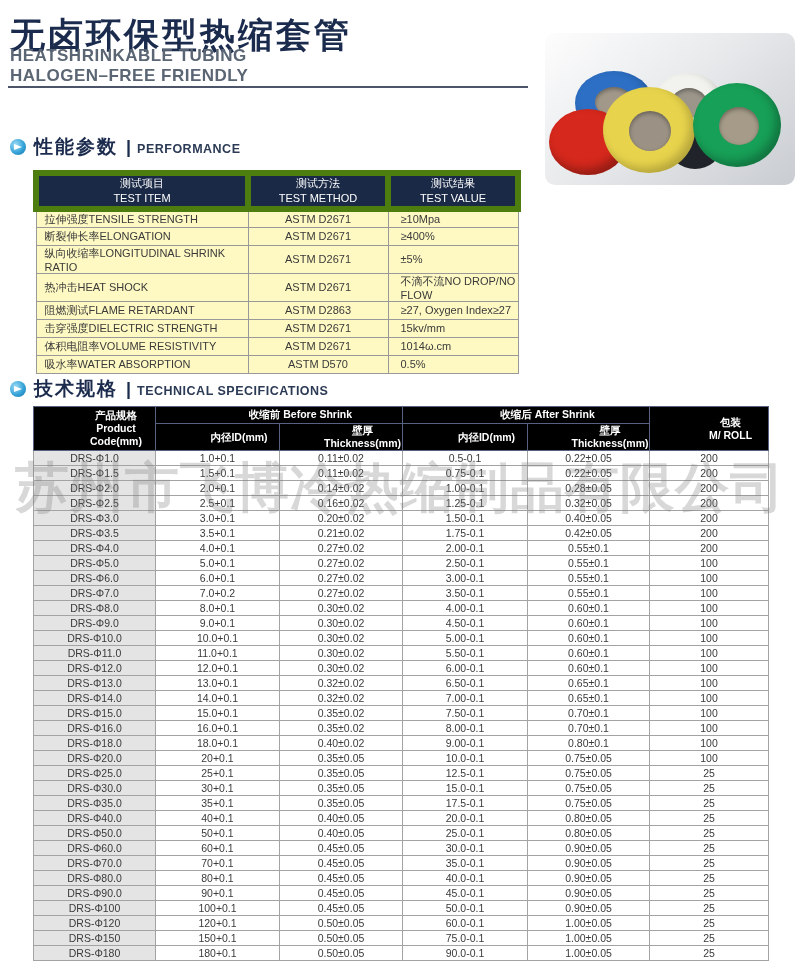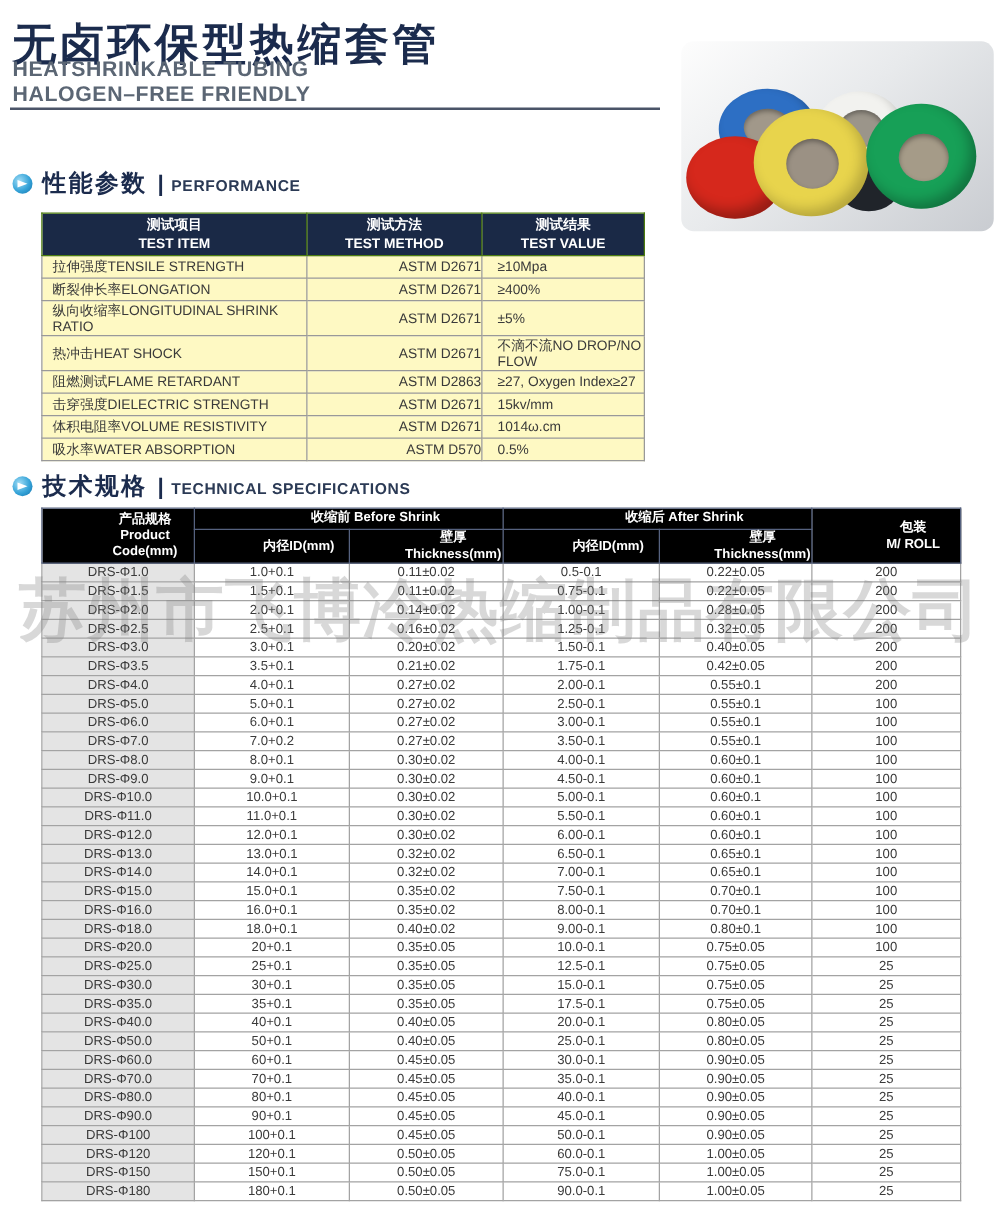--- a/index.html
+++ b/index.html
@@ -47,25 +47,25 @@
       border-bottom:3.5px solid transparent; }
   .section-head .cn { font-size:19px; font-weight:bold; color:#1b2b4d; letter-spacing:2px; }
   .section-head .sep { margin:0 6px 0 8px; color:#1b2b4d; font-size:18px; font-weight:bold; }
   .section-head .en { font-size:12.5px; font-weight:bold; color:#2b3a55; letter-spacing:0.5px; }
   #perf-head { top:134px; }
   #spec-head { top:376px; }
 
   
   .perf-table { position:absolute; left:33px; top:170px; width:482px; border-collapse:collapse;
                 table-layout:fixed; }
-  .perf-table th { background:#1a2946; color:#fff; font-size:11px; font-weight:bold;
-                   height:34px; line-height:1.35; border:1px solid #4d7c0f; text-align:center; }
+  .perf-table th { background:#1a2946; color:#fff; font-size:11px; font-weight:normal;
+                   height:34px; line-height:1.35; border:6px solid #4d7c0f; text-align:center; }
   .perf-table td { background:#fef9c3; border:1px solid #999; height:18px; font-size:11px;
                    color:#3a3a3a; padding:0 0 0 8px; text-align:left; }
-  .perf-table td:nth-child(2) { text-align:right; padding:0; }
+  .perf-table td:nth-child(2) { text-align:center; padding:0; }
   .perf-table td:nth-child(3) { padding-left:12px; }
   .perf-table col.c1 { width:212px; } .perf-table col.c2 { width:140px; } .perf-table col.c3 { width:130px; }
 
   
   .spec-table { position:absolute; left:33px; top:406px; width:735px; border-collapse:collapse;
                 table-layout:fixed; }
   .spec-table th { background:#000000; color:#fff; font-size:10.5px; font-weight:bold;
                    height:17px; border:1px solid #56627f; text-align:center; line-height:1.25;padding-left:43px; }
   .spec-table td { border:1px solid #a3a3a3; height:15px; font-size:10.5px; color:#3a3a3a;
                    text-align:center; background:#fff; padding:0; }

